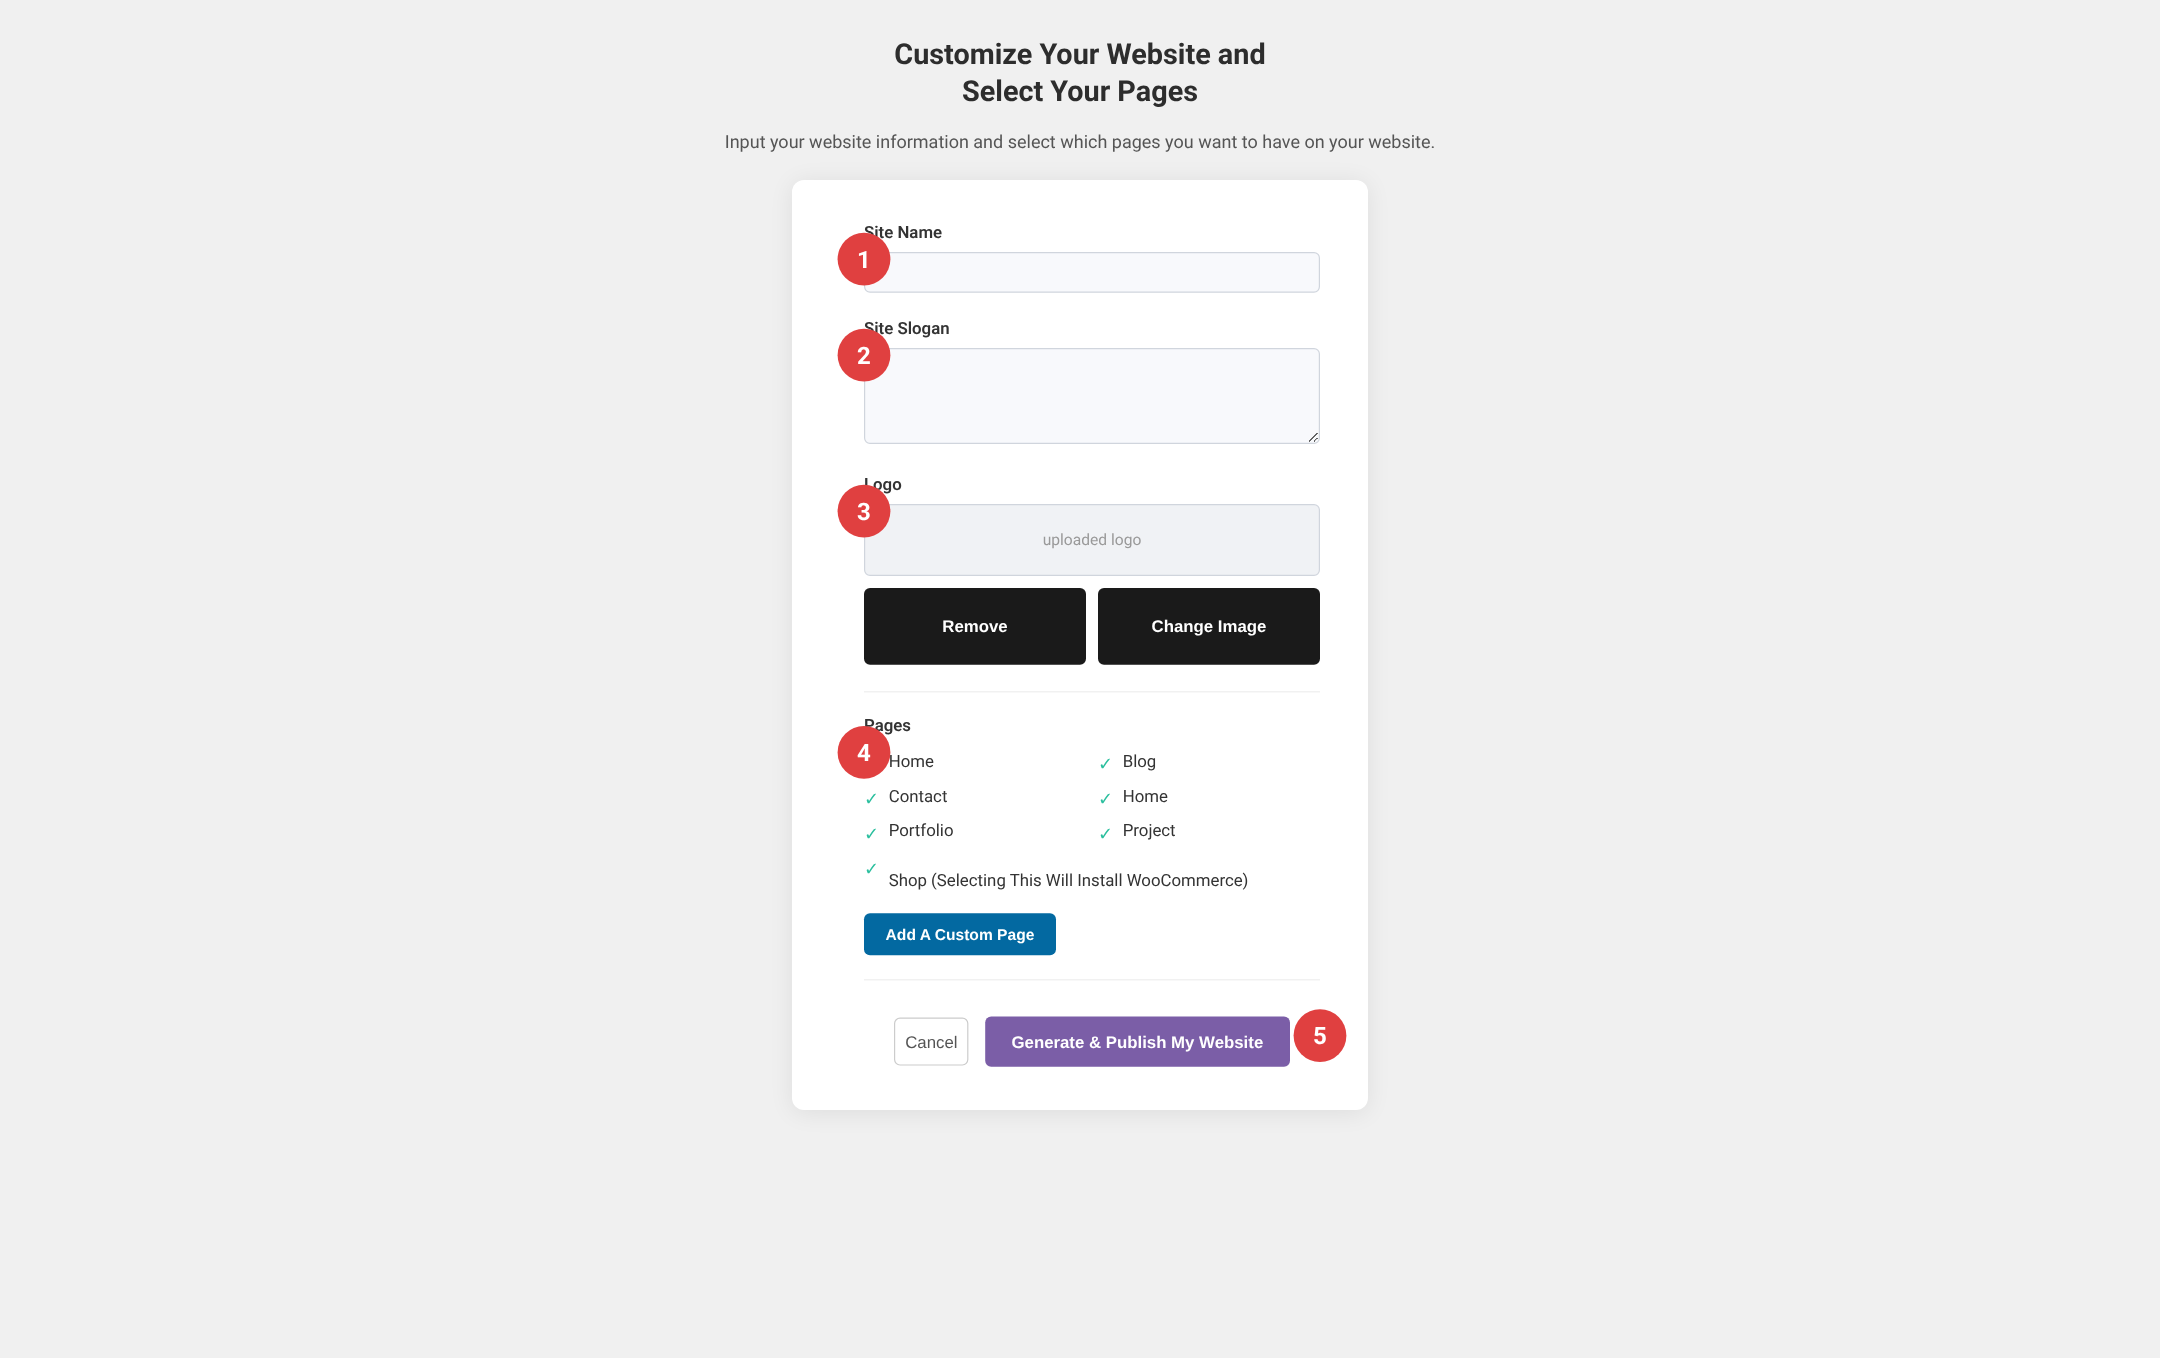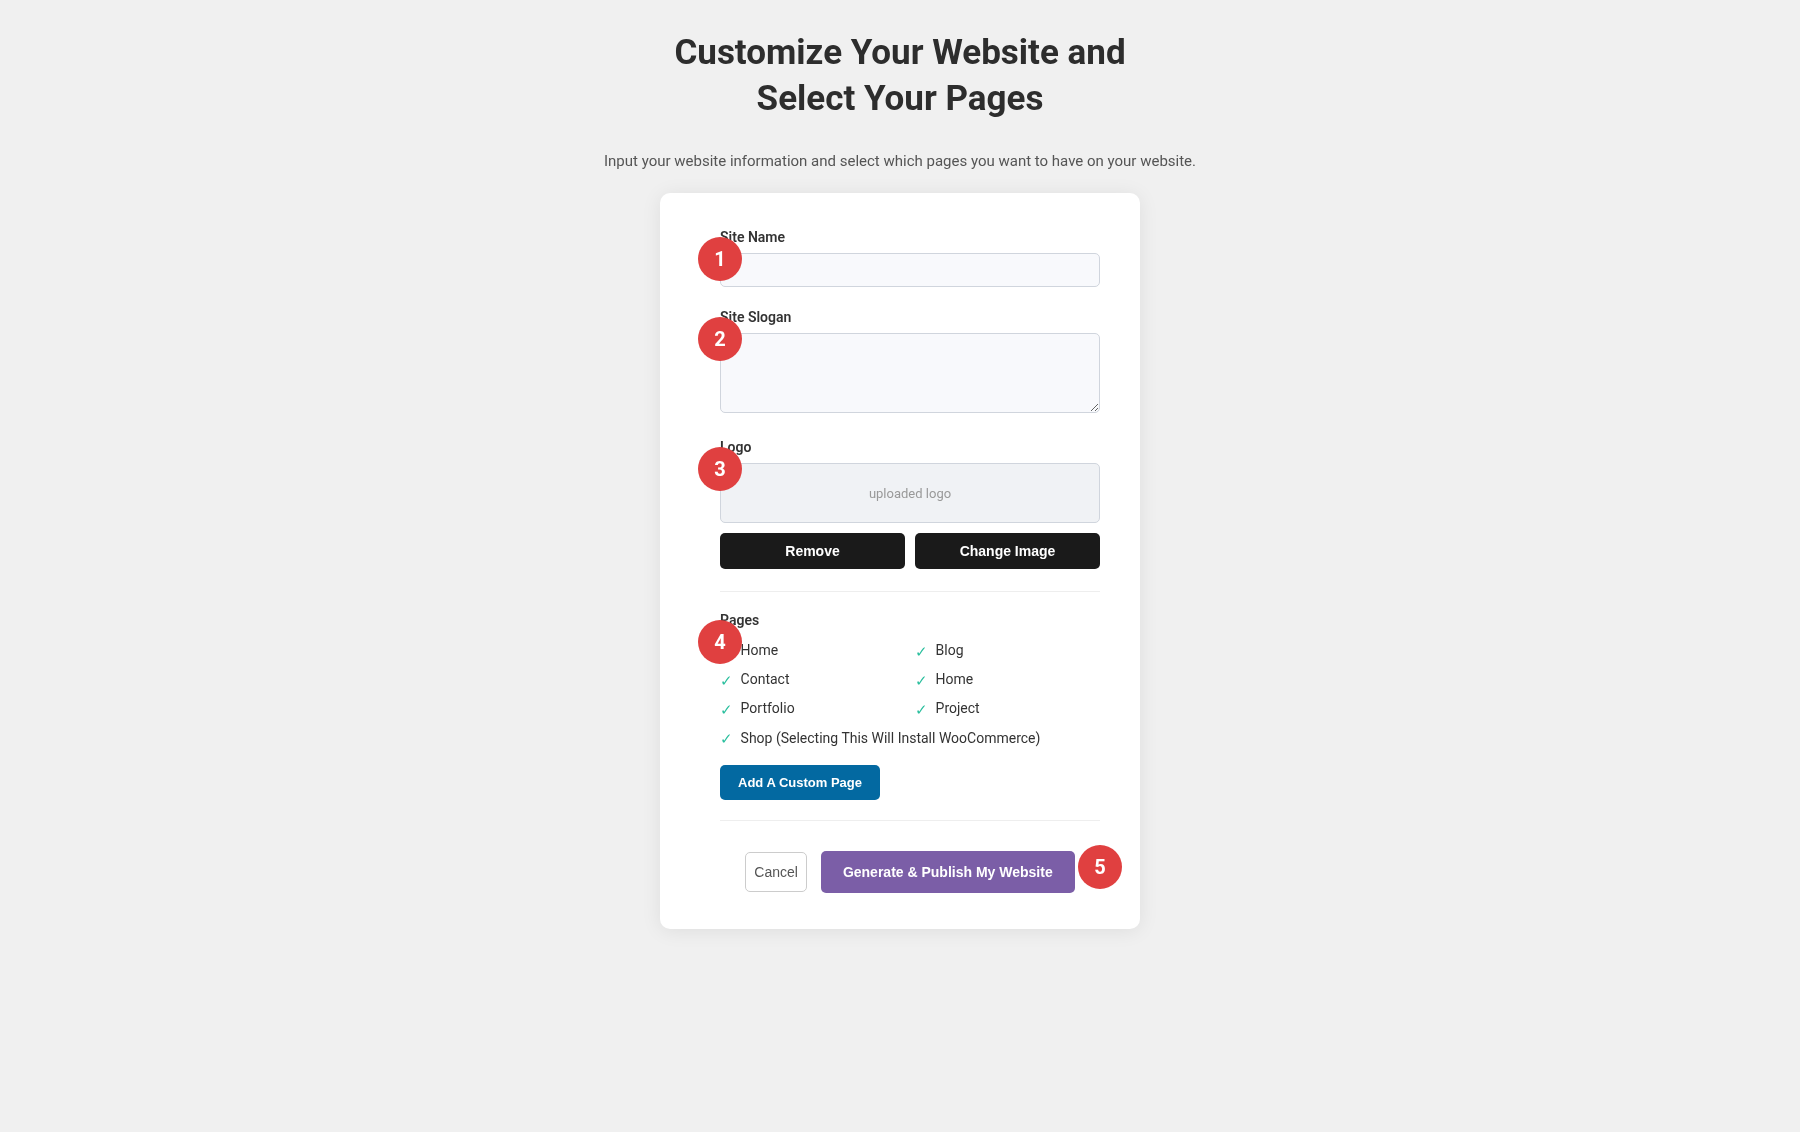--- a/index.html
+++ b/index.html
@@ -19,25 +19,25 @@
       padding-top: 30px;
       overflow: hidden;
     }
 
     .page-header {
       text-align: center;
       margin-bottom: 20px;
     }
 
     .page-title {
-      font-size: 35px;
+      font-size: 24px;
       font-weight: 700;
       color: #2d2d2d;
       line-height: 1.3;
-      margin-bottom: 28px;
+      margin-bottom: 14px;
     }
 
     .page-subtitle {
       font-size: 15px;
       color: #555;
       line-height: 1.6;
     }
 
     .form-card {
       background: #fff;
@@ -122,21 +122,21 @@
       display: flex;
       gap: 10px;
     }
 
     .btn-dark {
       flex: 1;
       background: #1a1a1a;
       color: #fff;
       border: none;
       border-radius: 5px;
-      padding: 10px;
+      padding: 24px;
       font-size: 14px;
       font-weight: 600;
       cursor: pointer;
     }
 
     .pages-section {
       margin-bottom: 20px;
       position: relative;
     }
 
@@ -173,20 +173,21 @@
     .shop-item {
       grid-column: 1 / -1;
     }
 
     .shop-item .page-item {
       align-items: flex-start;
     }
 
     .shop-text {
       line-height: 1.4;
+      margin-top: 11px;
     }
 
     .btn-custom-page {
       background: #0369a1;
       color: #fff;
       border: none;
       border-radius: 5px;
       padding: 10px 18px;
       font-size: 13px;
       font-weight: 600;

